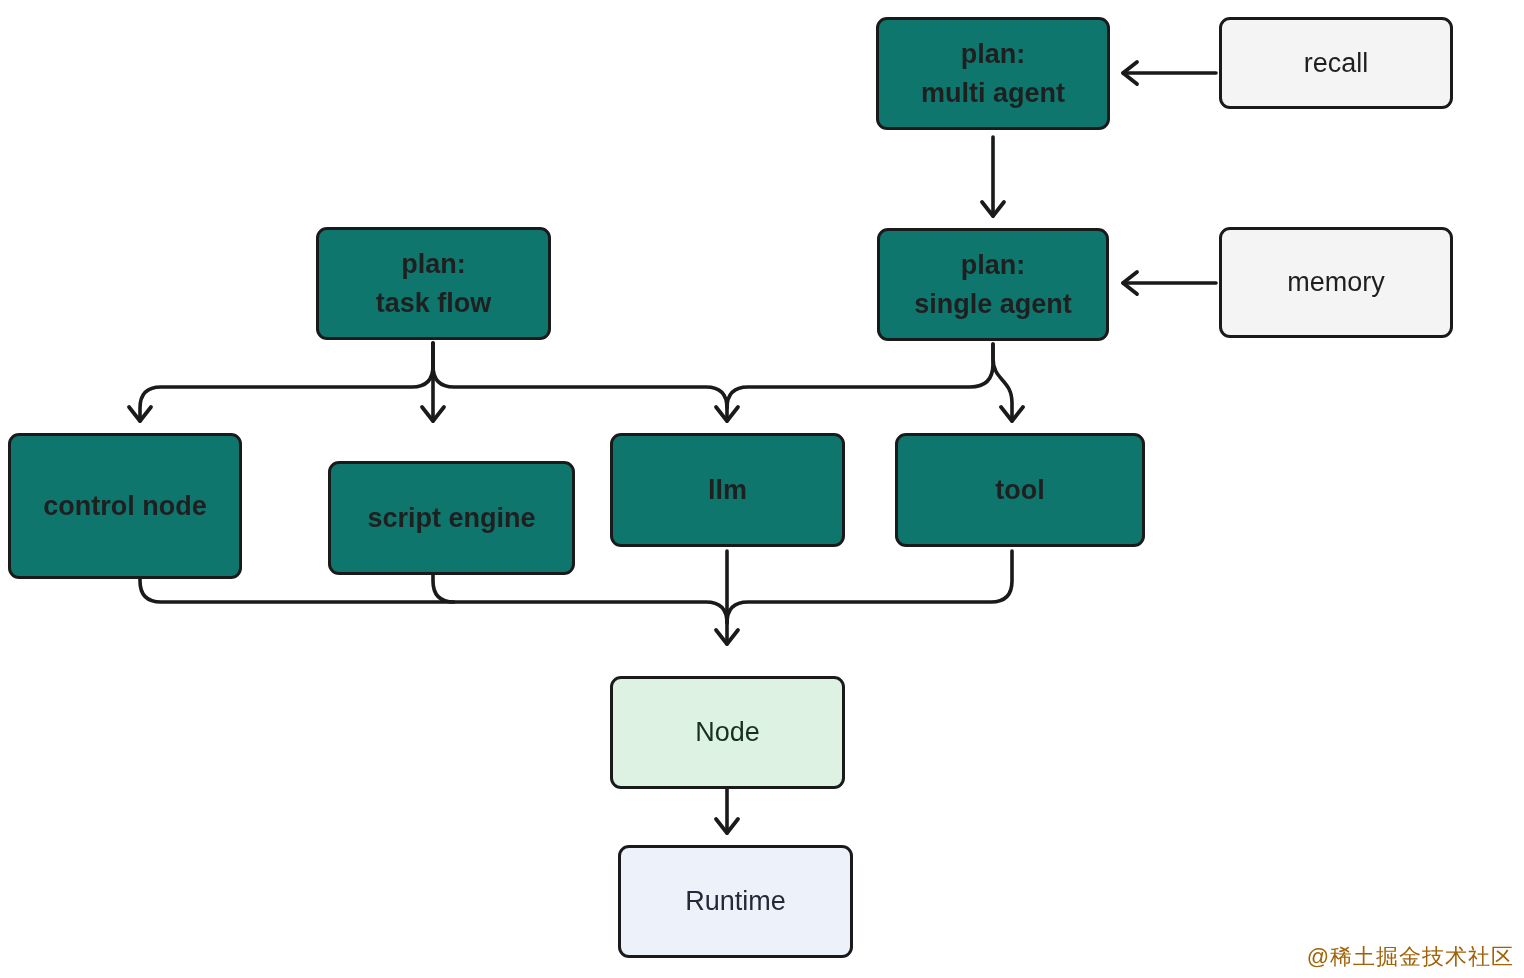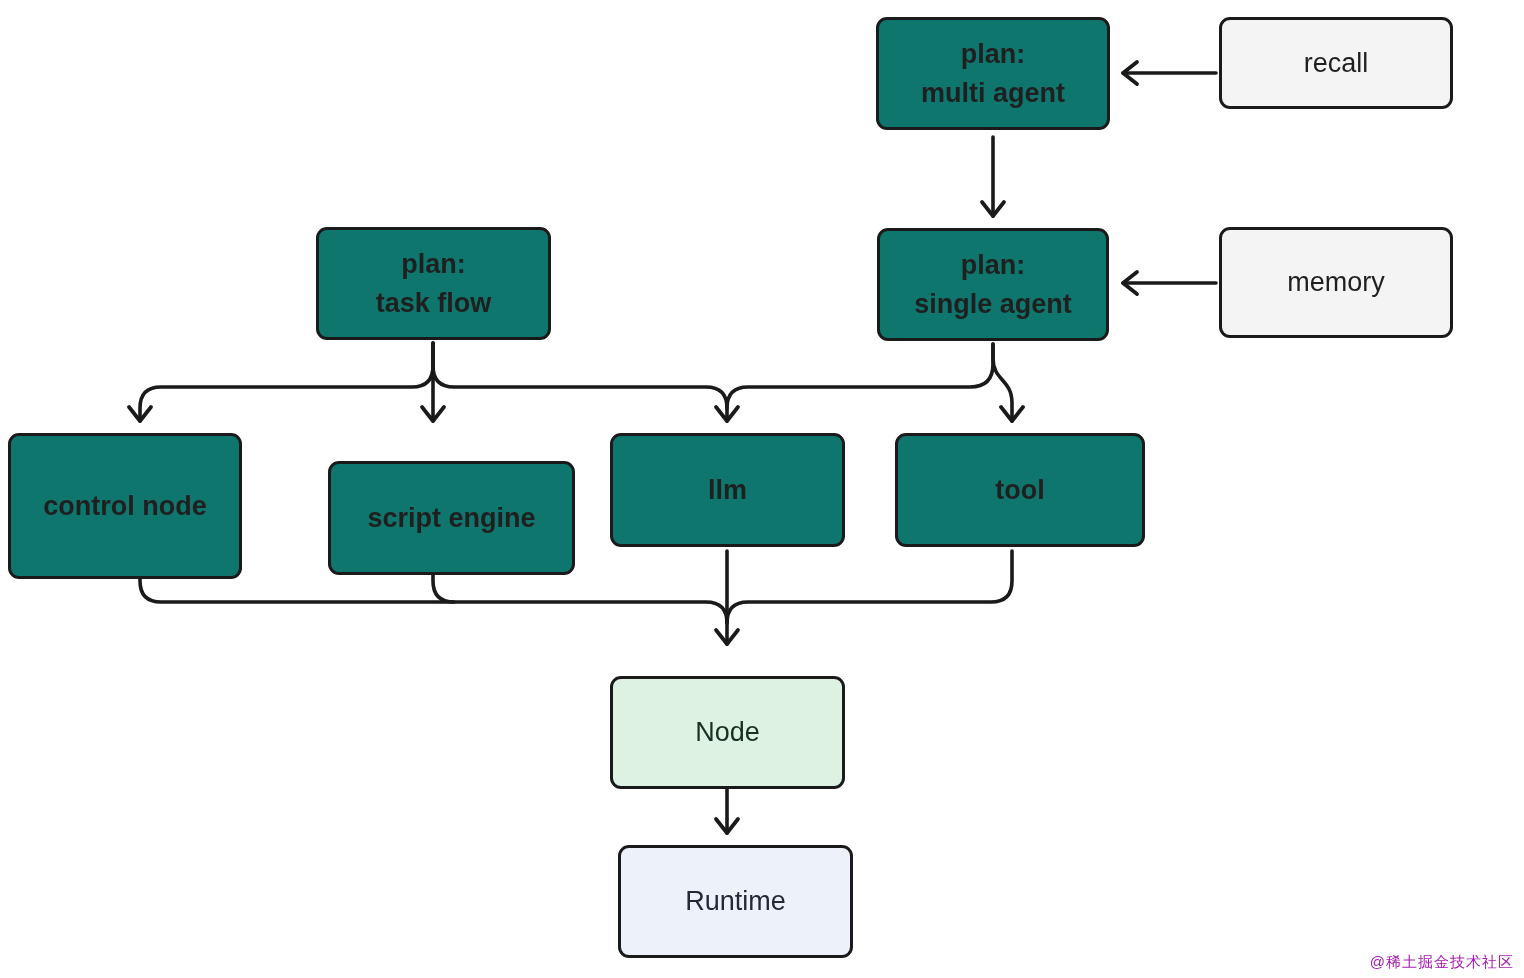--- a/index.html
+++ b/index.html
@@ -32,22 +32,22 @@
   }
   .box .label { white-space: pre-line; }
   .kind-plan    { background: #0f766e; font-weight: bold; }
   .kind-aux     { background: #f4f4f5; }
   .kind-node    { background: #def2e3; color: #17301f; margin-top: 20px; }
   .kind-runtime { background: #edf1fa; color: #242938; margin-left: 8px; }
   .watermark {
     position: absolute;
     right: 10px;
     bottom: 6px;
-    font-size: 15px;
-    color: #a21caf;
+    font-size: 22px;
+    color: #a16207;
     letter-spacing: 1px;
   }
 </style>
 </head>
 <body>
 
 <div id="canvas">
 
   <svg id="edges" viewBox="0 0 1524 978" xmlns="http://www.w3.org/2000/svg">
     <defs>

